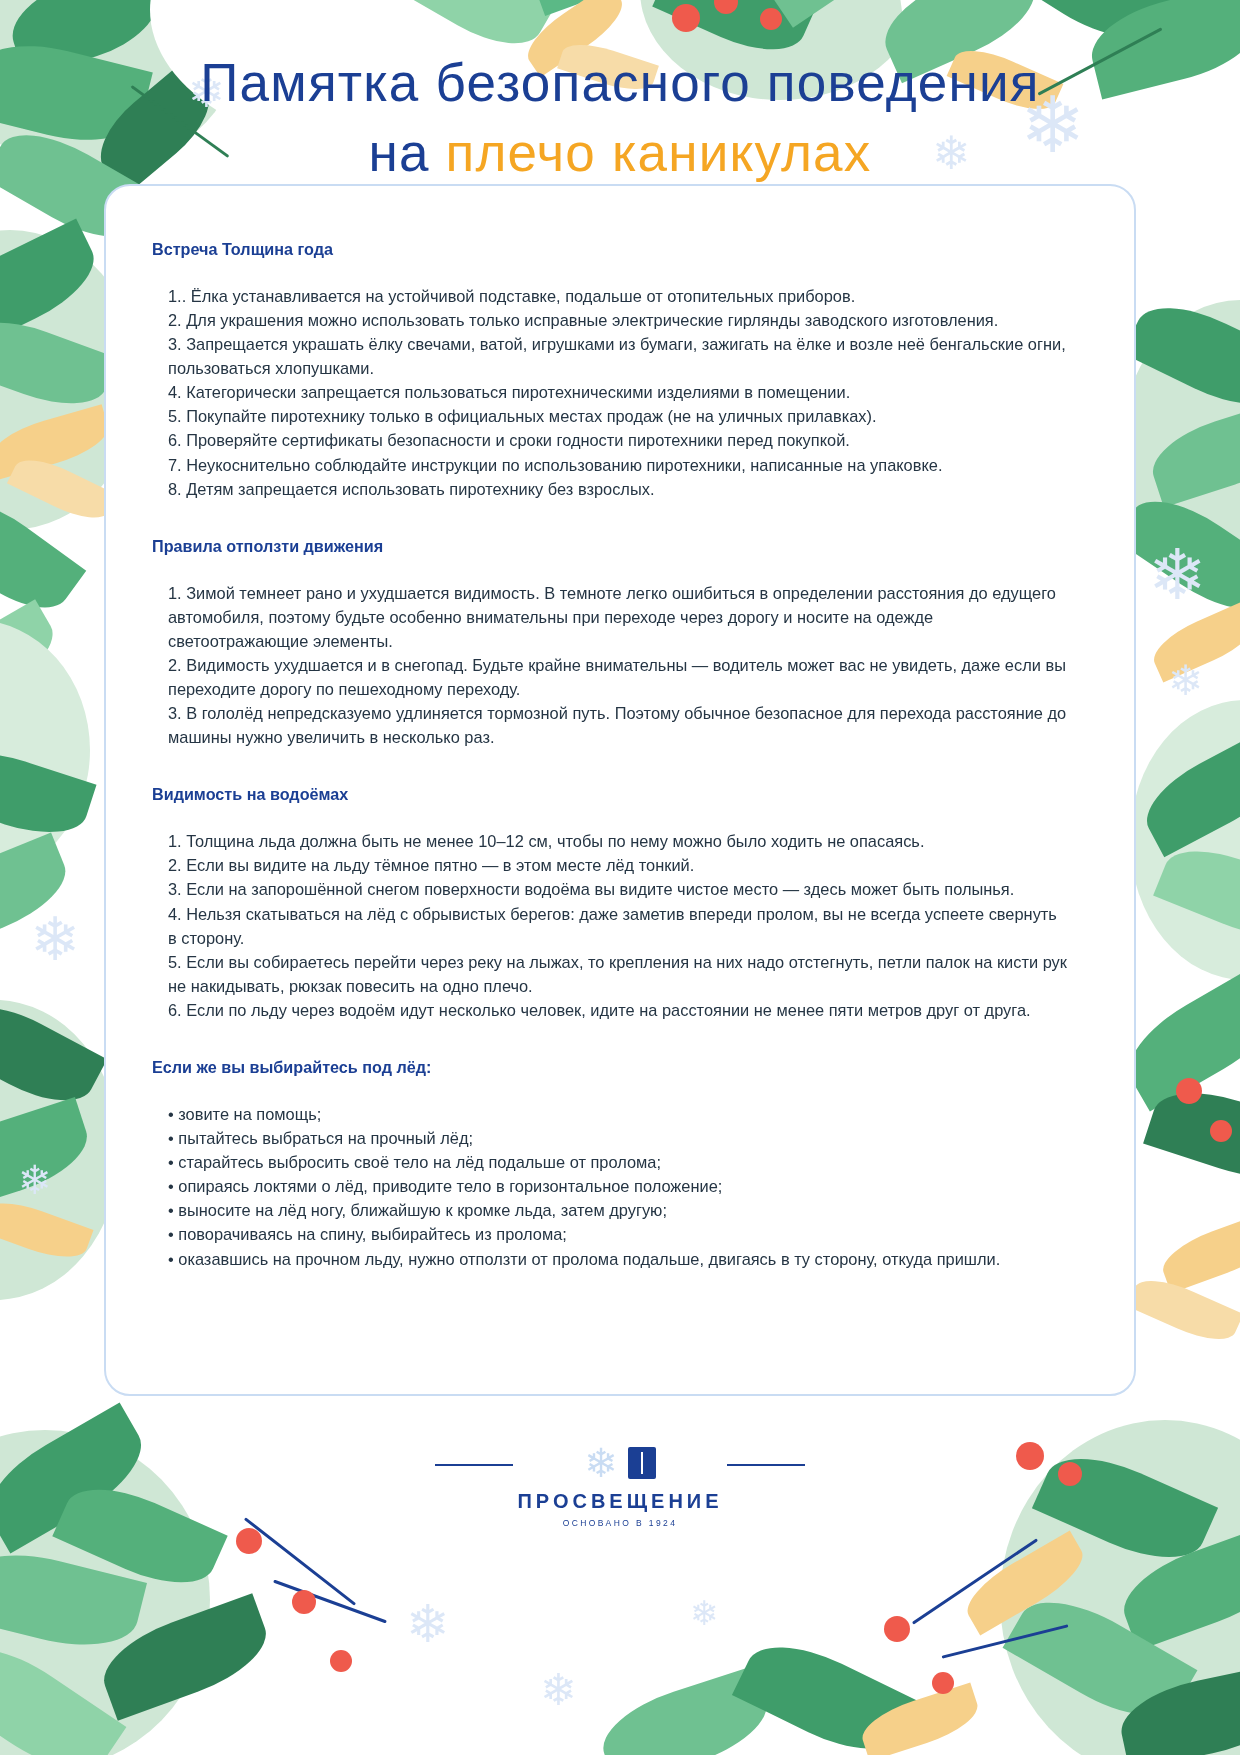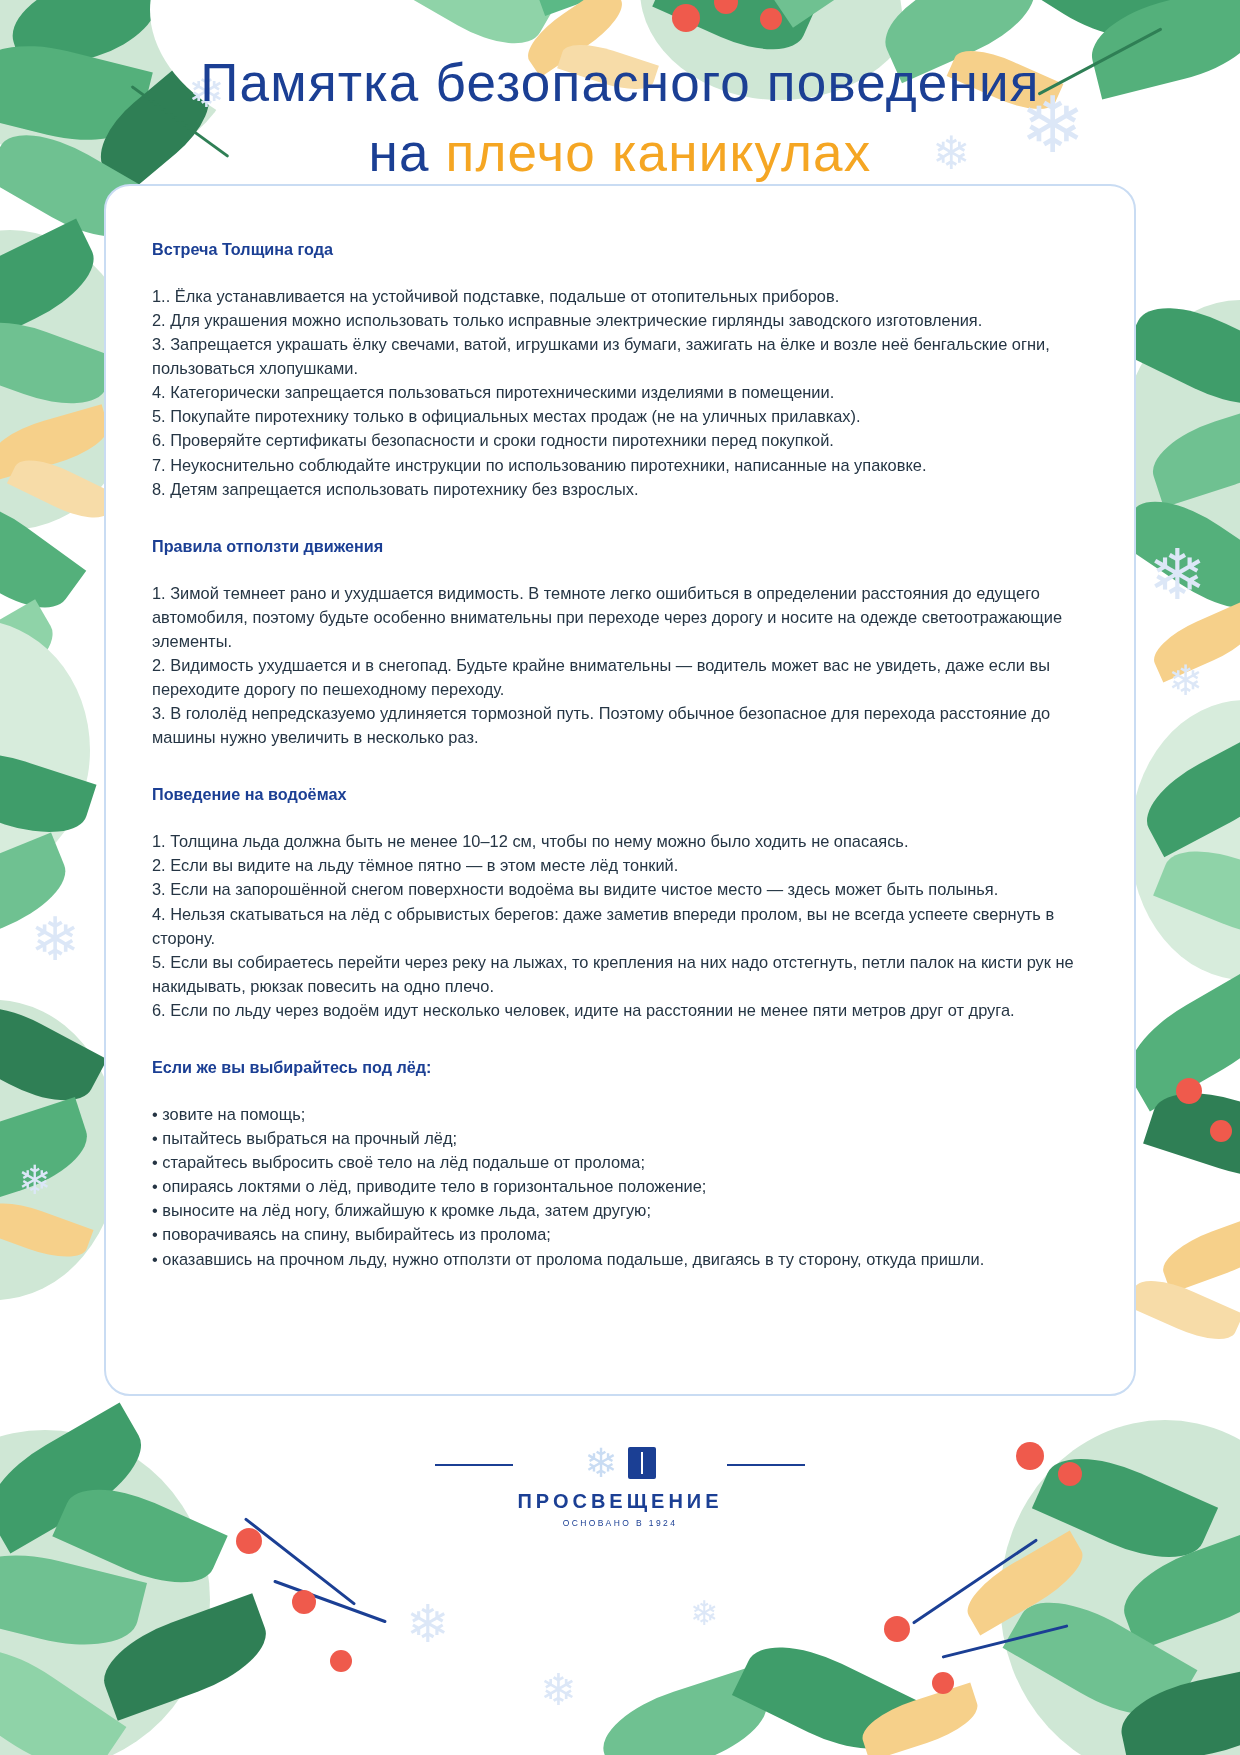--- a/index.html
+++ b/index.html
@@ -90,21 +90,21 @@
   h2.section {
     font-size: 16.2px;
     font-weight: bold;
     color: #1b3f94;
     margin: 0 0 22px 0;
   }
   h2.section.spaced {
     margin-top: 34px;
   }
   .para {
-    margin: 0;
+    margin: 16px;
     white-space: pre-line;
   }
 
   
   .footer {
     position: absolute;
     left: 0;
     right: 0;
     top: 1440px;
     text-align: center;
@@ -294,21 +294,21 @@
 5. Покупайте пиротехнику только в официальных местах продаж (не на уличных прилавках).
 6. Проверяйте сертификаты безопасности и сроки годности пиротехники перед покупкой.
 7. Неукоснительно соблюдайте инструкции по использованию пиротехники, написанные на упаковке.
 8. Детям запрещается использовать пиротехнику без взрослых.</p>
 
     <h2 class="section spaced">Правила отползти движения</h2>
     <p class="para">1. Зимой темнеет рано и ухудшается видимость. В темноте легко ошибиться в определении расстояния до едущего автомобиля, поэтому будьте особенно внимательны при переходе через дорогу и носите на одежде светоотражающие элементы.
 2. Видимость ухудшается и в снегопад. Будьте крайне внимательны — водитель может вас не увидеть, даже если вы переходите дорогу по пешеходному переходу.
 3. В гололёд непредсказуемо удлиняется тормозной путь. Поэтому обычное безопасное для перехода расстояние до машины нужно увеличить в несколько раз.</p>
 
-    <h2 class="section spaced">Поведение на водоёмах</h2>
+    <h2 class="section spaced">Видимость на водоёмах</h2>
     <p class="para">1. Толщина льда должна быть не менее 10–12 см, чтобы по нему можно было ходить не опасаясь.
 2. Если вы видите на льду тёмное пятно — в этом месте лёд тонкий.
 3. Если на запорошённой снегом поверхности водоёма вы видите чистое место — здесь может быть полынья.
 4. Нельзя скатываться на лёд с обрывистых берегов: даже заметив впереди пролом, вы не всегда успеете свернуть в сторону.
 5. Если вы собираетесь перейти через реку на лыжах, то крепления на них надо отстегнуть, петли палок на кисти рук не накидывать, рюкзак повесить на одно плечо.
 6. Если по льду через водоём идут несколько человек, идите на расстоянии не менее пяти метров друг от друга.</p>
 
     <h2 class="section spaced">Если же вы выбирайтесь под лёд:</h2>
     <p class="para">• зовите на помощь;
 • пытайтесь выбраться на прочный лёд;

